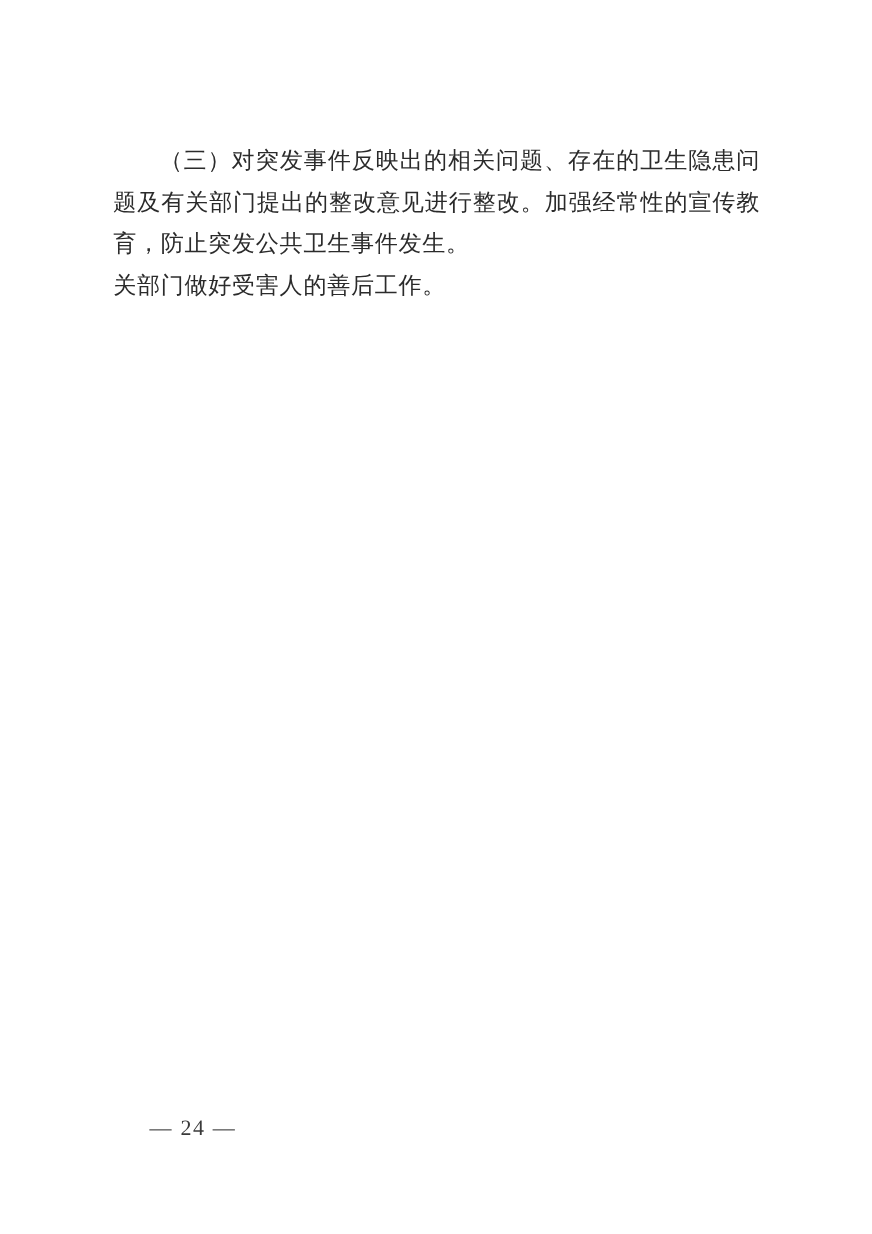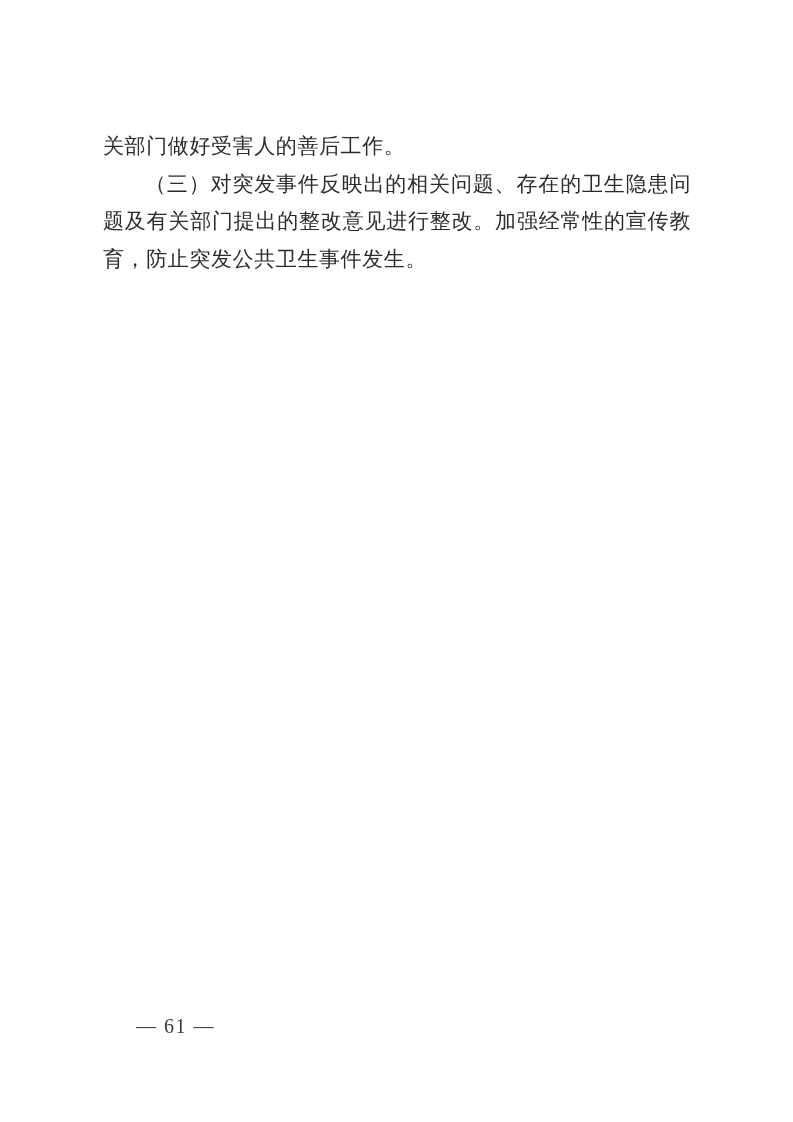--- a/index.html
+++ b/index.html
@@ -47,21 +47,21 @@
     letter-spacing: 1.5px;
     white-space: pre;
   }
 </style>
 </head>
 <body>
 
 <div class="page">
 
   <main class="body-text">
+    <p class="para indented">（三）对突发事件反映出的相关问题、存在的卫生隐患问题及有关部门提出的整改意见进行整改。加强经常性的宣传教育，防止突发公共卫生事件发生。</p>
     <p class="para">关部门做好受害人的善后工作。</p>
-    <p class="para indented">（三）对突发事件反映出的相关问题、存在的卫生隐患问题及有关部门提出的整改意见进行整改。加强经常性的宣传教育，防止突发公共卫生事件发生。</p>
   </main>
 
   <footer class="page-footer">
-    <span class="page-number">— 61 —</span>
+    <span class="page-number">— 24 —</span>
   </footer>
 
 </div>
 
 </body></html>

